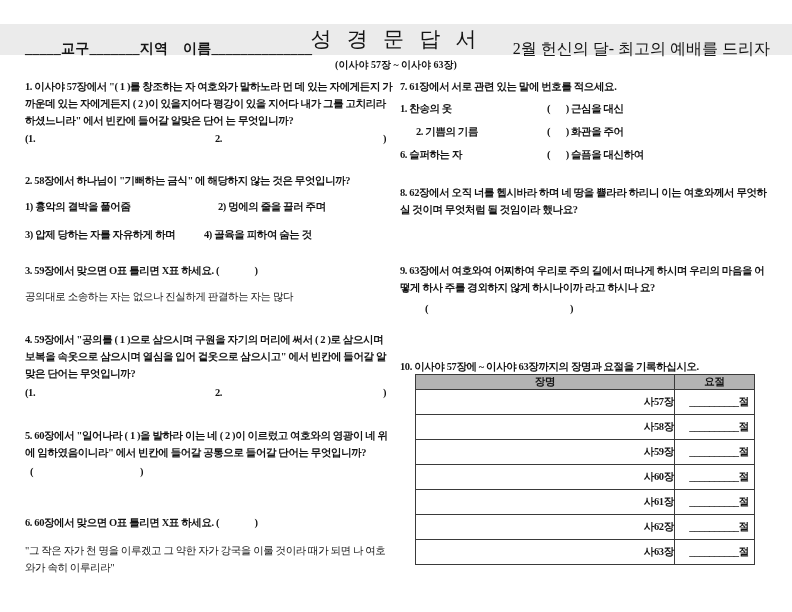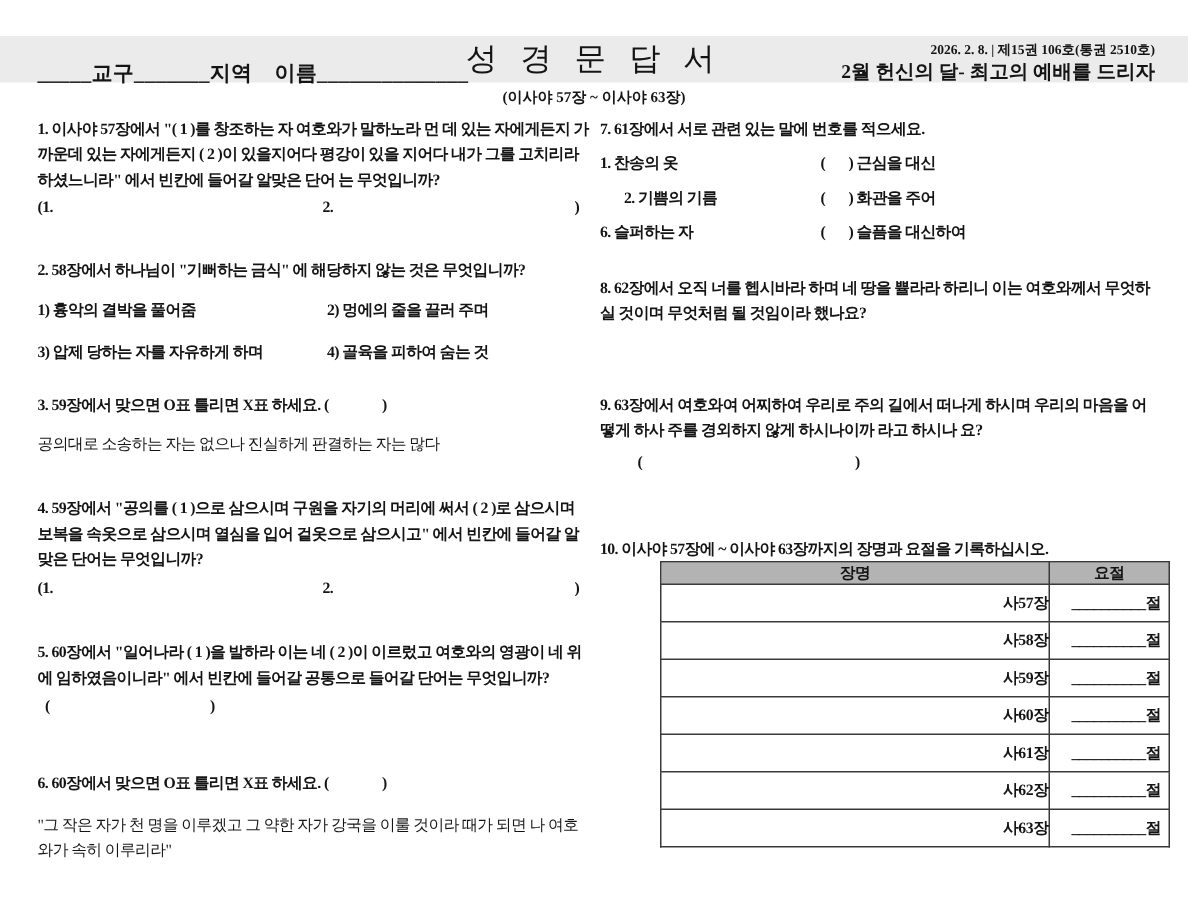--- a/index.html
+++ b/index.html
@@ -3,70 +3,69 @@
 <meta charset="utf-8">
 <style>
   html,body{margin:0;padding:0;background:#fff;}
   .page{position:relative;width:792px;height:612px;background:#ffffff;overflow:hidden;
         font-family:"Liberation Serif","DejaVu Serif",serif;color:#141414;}
   .band{position:absolute;left:0;top:24px;width:792px;height:31px;background:#ebebeb;}
   .hdr-left{position:absolute;left:25px;top:40px;font-size:14px;font-weight:bold;letter-spacing:0.2px;}
   .title{position:absolute;left:0;top:25px;width:100%;text-align:center;
          font-size:21px;font-weight:normal;letter-spacing:5px;}
   .issue{position:absolute;right:22px;top:27px;font-size:9px;font-weight:bold;}
-  .theme{position:absolute;right:22px;top:39px;font-size:13px;font-weight:bold;}
+  .theme{position:absolute;right:22px;top:39px;font-size:16px;font-weight:normal;}
   .subtitle{position:absolute;left:0;top:58px;width:100%;text-align:center;
             font-size:10px;font-weight:bold;}
   .col{position:absolute;top:76px;}
   .col-left{left:25px;width:368px;}
   .col-right{left:400px;width:370px;}
   .q{position:absolute;margin:0;width:100%;font-weight:bold;font-size:10.5px;
      line-height:17px;letter-spacing:-0.4px;}
   .stmt{position:absolute;margin:0;width:100%;font-weight:normal;font-size:10.5px;
         line-height:17px;letter-spacing:-0.4px;}
   .row{position:absolute;width:100%;height:16px;font-weight:bold;font-size:10.5px;letter-spacing:-0.4px;}
   .row span{position:absolute;white-space:nowrap;}
-  .qtable{position:absolute;left:40px;top:298px;width:340px;border-collapse:collapse;
+  .qtable{position:absolute;left:15px;top:298px;width:340px;border-collapse:collapse;
           font-size:10.5px;font-weight:bold;letter-spacing:-0.3px;}
   .qtable th,.qtable td{border:1px solid #3a3a3a;}
   .qtable th{background:#b3b3b3;height:14px;text-align:center;font-weight:bold;padding:0;}
   .qtable td{height:24px;padding:0;}
   .qtable td.chap{padding-left:8px;text-align:right;}
   .qtable td.chap .book{display:inline-block;width:48px;}
   .qtable td.verse{text-align:right;padding-right:5px;}
 </style>
 </head>
 <body>
 
 <div class="page">
 
   <div class="band"></div>
   <div class="hdr-left">_____교구_______지역&nbsp;&nbsp;&nbsp;&nbsp;이름______________</div>
   <div class="title">성 경 문 답 서</div>
-  <div class="issue">2026. 2. 8. | 제15권 106호(통권 2510호)</div>
   <div class="theme">2월 헌신의 달- 최고의 예배를 드리자</div>
   <div class="subtitle">(이사야 57장 ~ 이사야 63장)</div>
 
   <div class="col col-left">
 
     <p class="q" style="top:2px">1. 이사야 57장에서 "( 1 )를 창조하는 자 여호와가 말하노라 먼 데 있는 자에게든지 가까운데 있는 자에게든지 ( 2 )이 있을지어다 평강이 있을 지어다 내가 그를 고치리라 하셨느니라" 에서 빈칸에 들어갈 알맞은 단어 는 무엇입니까?</p>
     <div class="row" style="top:57px">
       <span style="left:0">(1.</span>
       <span style="left:190px">2.</span>
       <span style="left:358px">)</span>
     </div>
 
     <p class="q" style="top:96px">2. 58장에서 하나님이 "기뻐하는 금식" 에 해당하지 않는 것은 무엇입니까?</p>
     <div class="row" style="top:124px">
       <span style="left:0">1) 흉악의 결박을 풀어줌</span>
       <span style="left:193px">2) 멍에의 줄을 끌러 주며</span>
     </div>
     <div class="row" style="top:152px">
       <span style="left:0">3) 압제 당하는 자를 자유하게 하며</span>
-      <span style="left:193px">4) 골육을 피하여 숨는 것</span>
+      <span style="left:179px">4) 골육을 피하여 숨는 것</span>
     </div>
 
     <p class="q" style="top:186px">3. 59장에서 맞으면 O표 틀리면 X표 하세요. (&nbsp;&nbsp;&nbsp;&nbsp;&nbsp;&nbsp;&nbsp;&nbsp;&nbsp;&nbsp;&nbsp;&nbsp;&nbsp;&nbsp;&nbsp;&nbsp;)</p>
     <p class="stmt" style="top:212px">공의대로 소송하는 자는 없으나 진실하게 판결하는 자는 많다</p>
 
     <p class="q" style="top:255px">4. 59장에서 "공의를 ( 1 )으로 삼으시며 구원을 자기의 머리에 써서 ( 2 )로 삼으시며 보복을 속옷으로 삼으시며 열심을 입어 겉옷으로 삼으시고" 에서 빈칸에 들어갈 알맞은 단어는 무엇입니까?</p>
     <div class="row" style="top:311px">
       <span style="left:0">(1.</span>
       <span style="left:190px">2.</span>
       <span style="left:358px">)</span>

